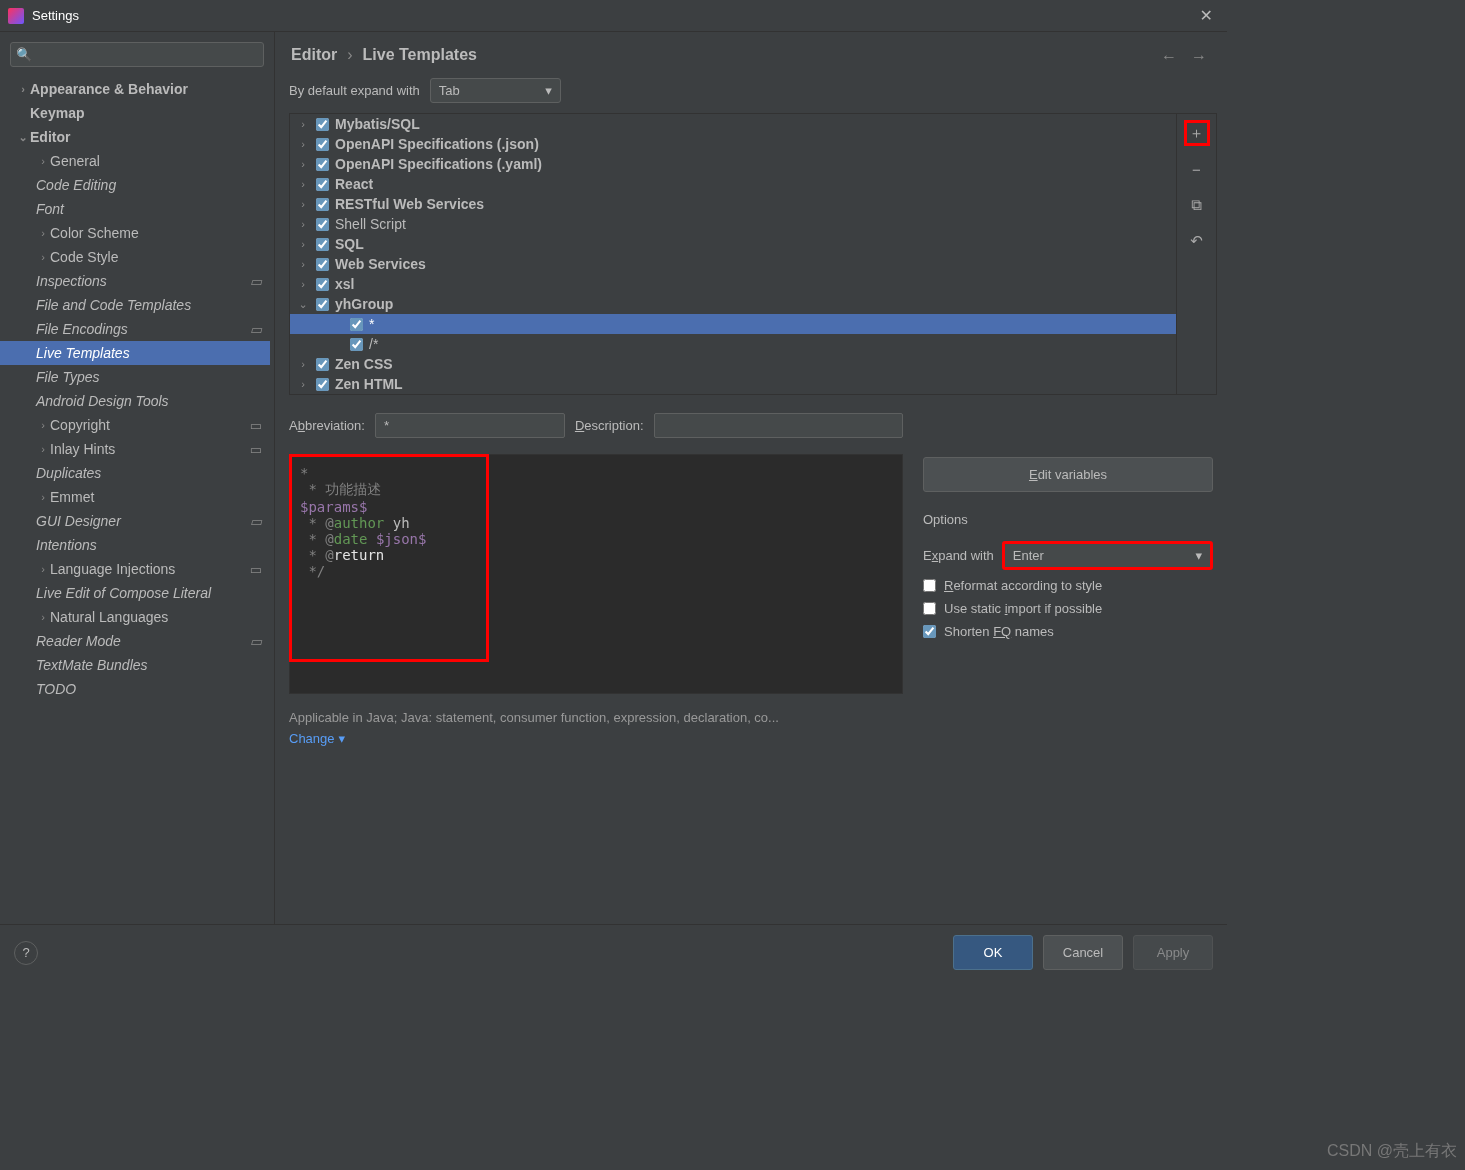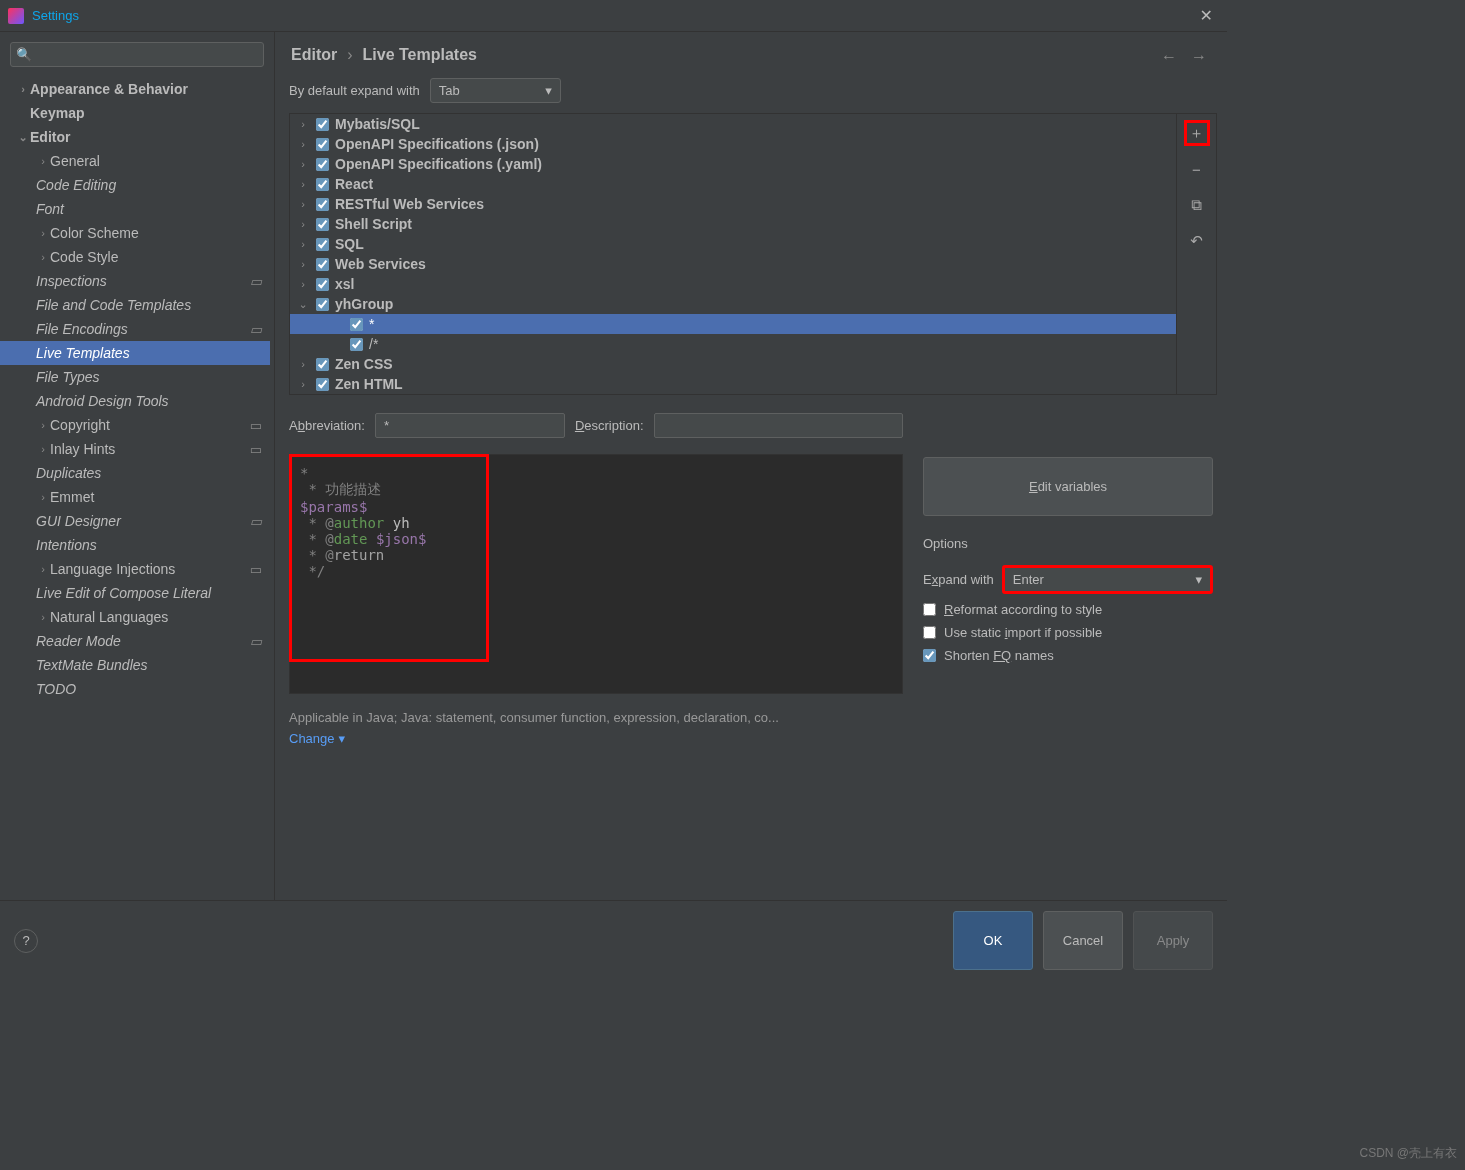--- a/index.html
+++ b/index.html
@@ -1,20 +1,20 @@
 <!DOCTYPE html>
 <html><head>
 <meta charset="utf-8">
 <style>
 * { margin: 0; padding: 0; box-sizing: border-box; }
 body { font-family: -apple-system, "Segoe UI", sans-serif; background: #3c3f41; color: #bbbbbb; font-size: 13px; width: 1227px; height: 980px; overflow: hidden; }
 .window { display: flex; flex-direction: column; height: 100%; }
 .titlebar { display: flex; align-items: center; padding: 6px 8px; background: #3c3f41; border-bottom: 1px solid #323232; }
 .titlebar .icon { width: 16px; height: 16px; margin-right: 8px; background: linear-gradient(135deg,#fe315d,#6b57ff); border-radius: 2px; }
-.titlebar .title { flex: 1; color: #0ea5e9; }
+.titlebar .title { flex: 1; color: #ffffff; }
 .titlebar .close { color: #bbb; font-size: 16px; padding: 0 6px; cursor: pointer; }
 .content { display: flex; flex: 1; overflow: hidden; }
 .sidebar { width: 275px; background: #3c3f41; border-right: 1px solid #323232; display: flex; flex-direction: column; }
 .search { margin: 10px; position: relative; }
 .search input { width: 100%; background: #45494a; border: 1px solid #5e6060; border-radius: 3px; padding: 4px 6px 4px 24px; color: #bbb; }
 .search .mag { position: absolute; left: 6px; top: 5px; color: #888; }
 .tree { flex: 1; overflow-y: auto; padding-right: 4px; }
 .tree-item { display: flex; align-items: center; padding: 4px 8px; cursor: pointer; font-size: 14px; }
 .tree-item .chev { width: 14px; color: #888; font-size: 11px; text-align: center; }
 .tree-item .lbl { flex: 1; }
@@ -47,36 +47,36 @@
 .field-row { display: flex; align-items: center; gap: 10px; margin-bottom: 16px; }
 .field-row label { }
 .text-input { background: #45494a; border: 1px solid #5e6060; border-radius: 2px; padding: 4px 8px; color: #bbb; }
 .abbr-input { width: 190px; }
 .desc-input { flex: 1; }
 .desc-input input { width: 100%; background: #45494a; border: 1px solid #5e6060; border-radius: 2px; padding: 4px 8px; color: #bbb; }
 .code-box { background: #2b2b2b; border: 1px solid #323232; padding: 10px; font-family: "Consolas", monospace; font-size: 14px; color: #a9b7c6; white-space: pre; min-height: 240px; }
 .code-box .c1 { color: #808080; }
 .code-box .c2 { color: #9876aa; }
 .code-box .c3 { color: #629755; }
-.code-box .c4 { color: #a3a3a3; margin-top: 29px; }
+.code-box .c4 { color: #e5e5e5; margin-top: 29px; }
 .code-box .c5 { color: #bbb; }
-.btn { background: #4c5052; border: 1px solid #5e6060; border-radius: 3px; padding: 21px 14px; color: #bbb; cursor: pointer; text-align: center; }
+.btn { background: #4c5052; border: 1px solid #5e6060; border-radius: 3px; padding: 9px 14px; color: #bbb; cursor: pointer; text-align: center; }
 .btn-wide { width: 100%; }
 .opt-row { display: flex; align-items: center; gap: 8px; padding: 4px 0; }
 .opt-row input[type=checkbox] { accent-color: #6897bb; }
 .applicable { margin-top: 16px; color: #999; }
 .change-link { color: #589df6; margin-top: 6px; display: inline-flex; align-items: center; gap: 4px; cursor: pointer; }
 .footer { border-top: 1px solid #323232; padding: 10px 14px; display: flex; align-items: center; gap: 10px; background: #3c3f41; }
 .footer .help { width: 24px; height: 24px; border: 1px solid #5e6060; border-radius: 12px; display: flex; align-items: center; justify-content: center; color: #bbb; }
 .footer .sp { flex: 1; }
 .btn-ok { background: #365880; border-color: #4c708c; color: #fff; width: 80px; }
 .btn-cancel { width: 80px; }
 .btn-apply { width: 80px; opacity: .6; }
 .u { text-decoration: underline; }
-.watermark { position: fixed; right: 8px; bottom: 8px; color: #777; font-size: 12px; }
+.watermark { position: fixed; right: 8px; bottom: 8px; color: #777; font-size: 16px; }
 ::-webkit-scrollbar { width: 10px; }
 ::-webkit-scrollbar-thumb { background: #555; border-radius: 5px; }
 </style>
 </head>
 <body>
 
 <div class="window">
   <div class="titlebar">
     <div class="icon"></div>
     <div class="title">Settings</div>
@@ -246,21 +246,21 @@
               <span style="font-weight:bold">React</span>
             </div>
             <div class="l-item">
               <span class="chev">›</span>
               <input type="checkbox" checked="" style="">
               <span style="font-weight:bold">RESTful Web Services</span>
             </div>
             <div class="l-item">
               <span class="chev">›</span>
               <input type="checkbox" checked="" style="">
-              <span style="font-weight:bold">Shell Script</span>
+              <span style="font-weight:normal">Shell Script</span>
             </div>
             <div class="l-item">
               <span class="chev">›</span>
               <input type="checkbox" checked="" style="">
               <span style="font-weight:bold">SQL</span>
             </div>
             <div class="l-item">
               <span class="chev">›</span>
               <input type="checkbox" checked="" style="">
               <span style="font-weight:bold">Web Services</span>

